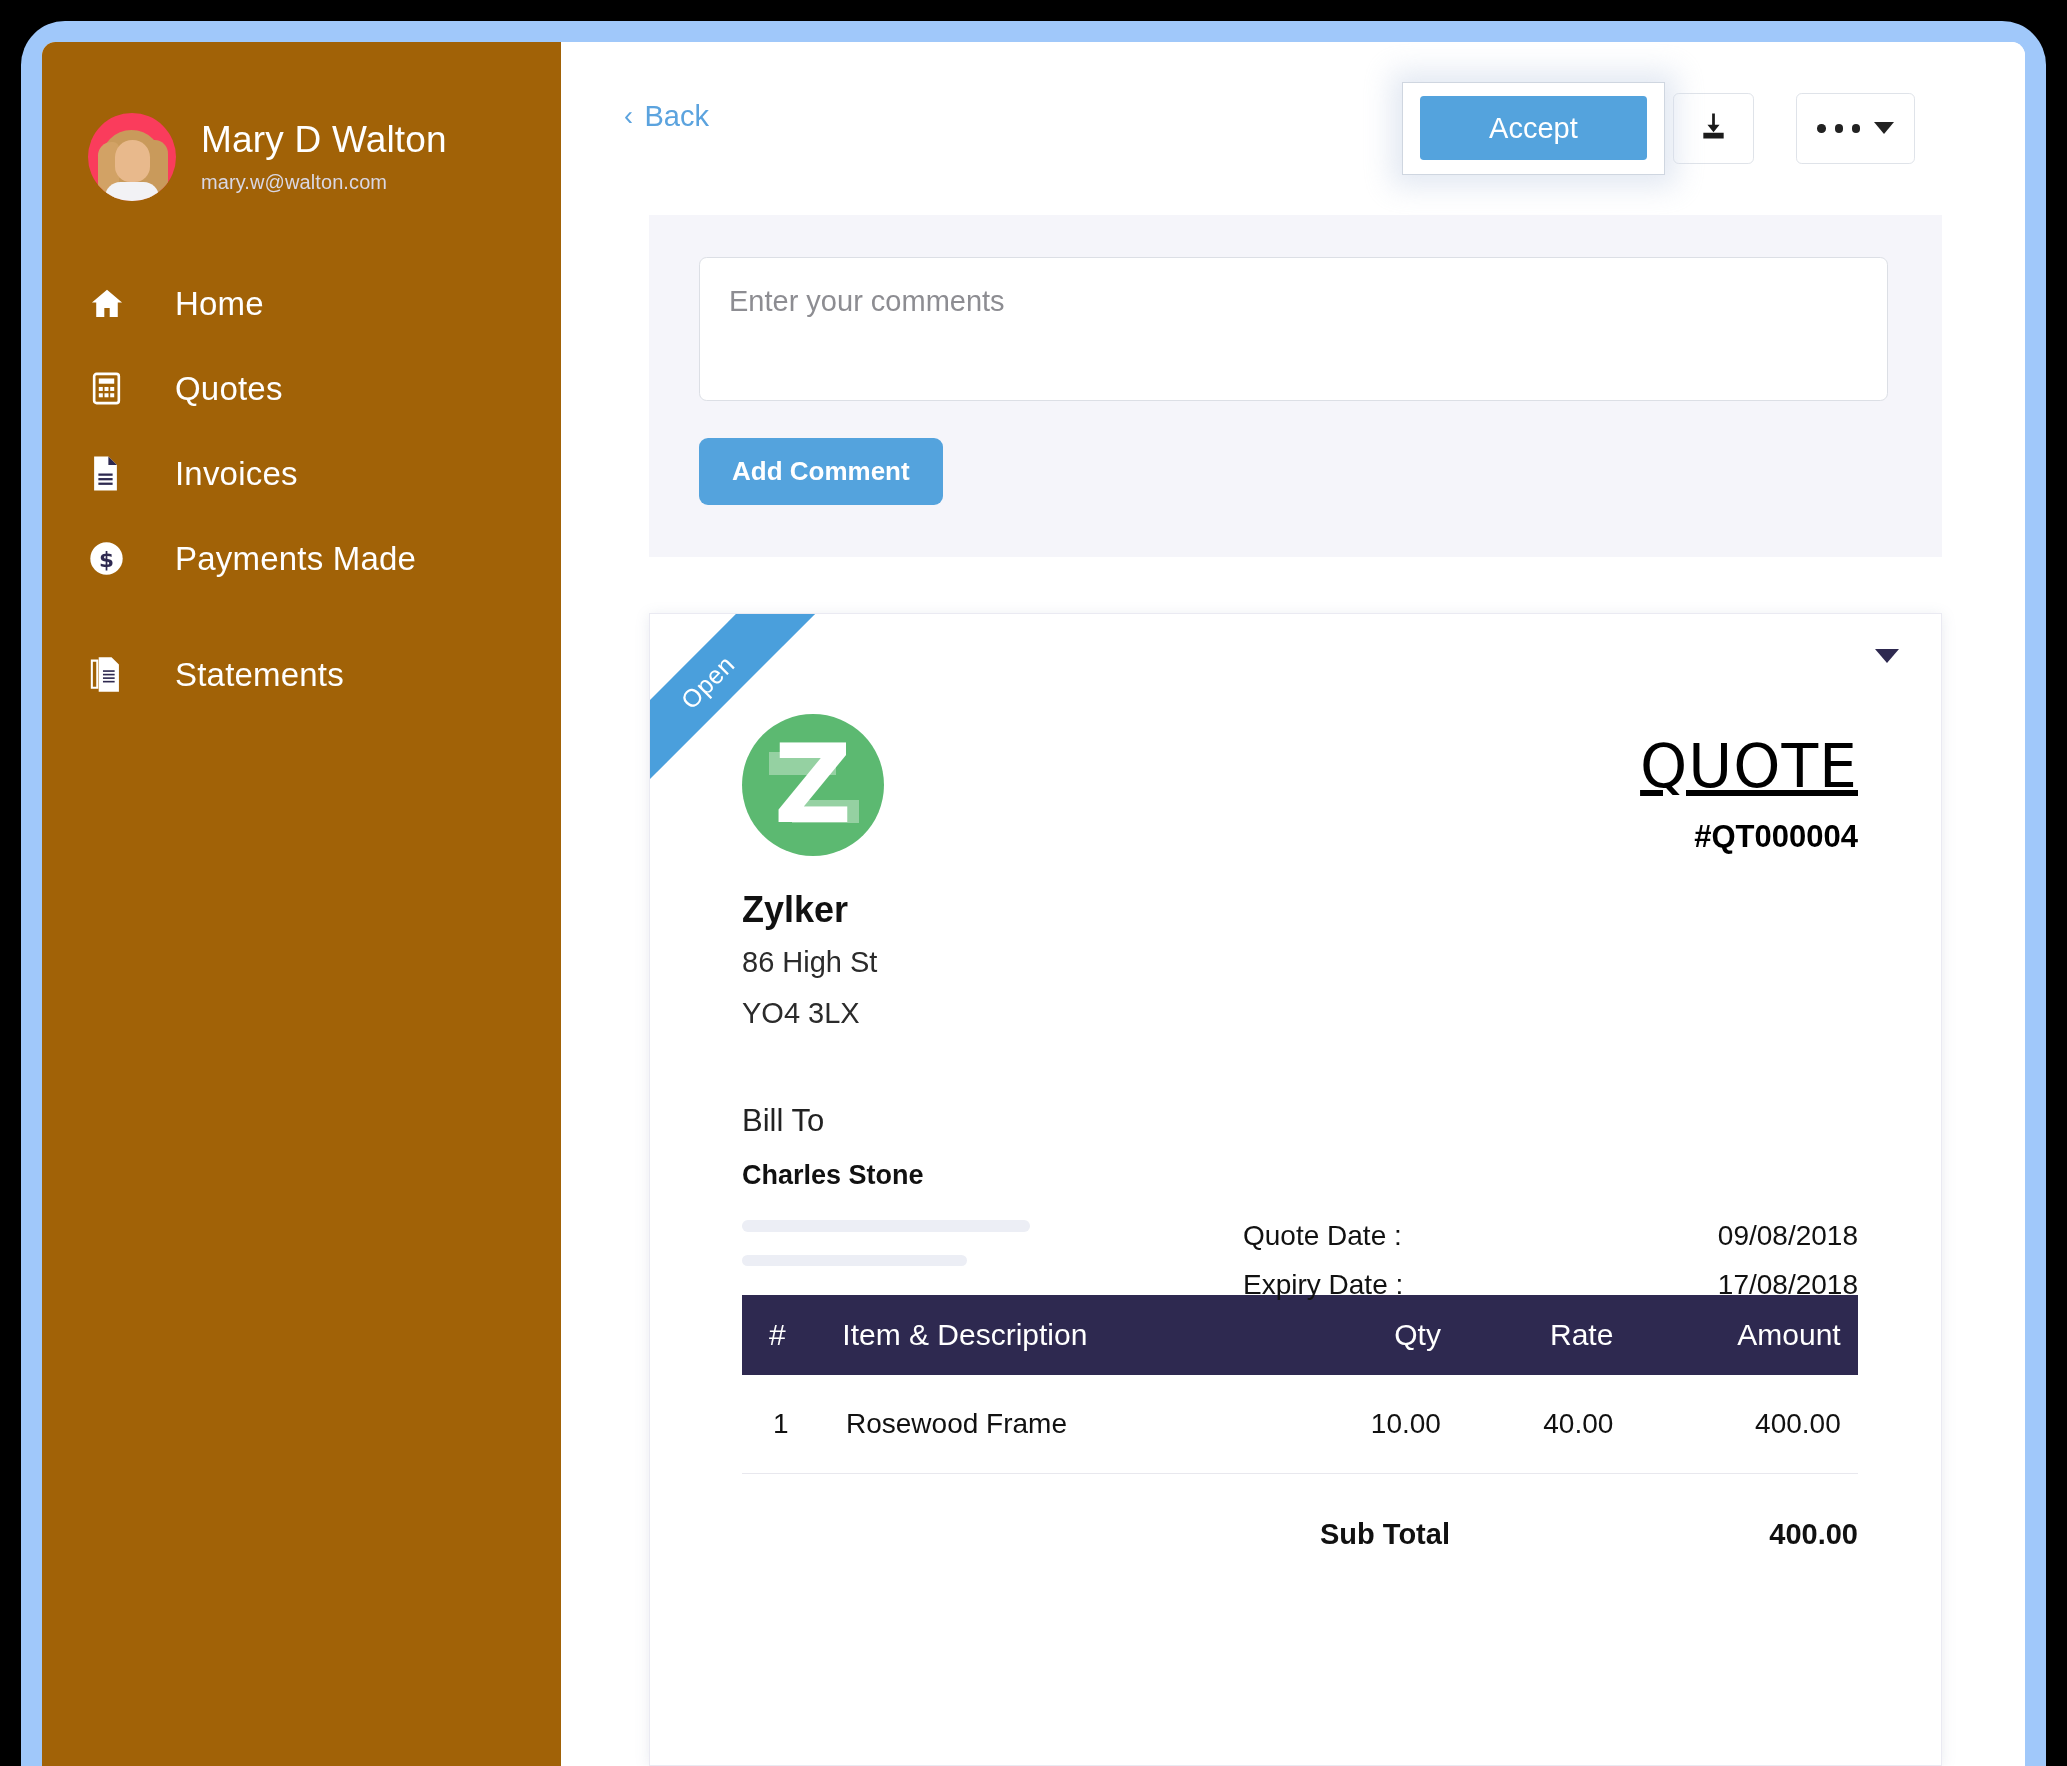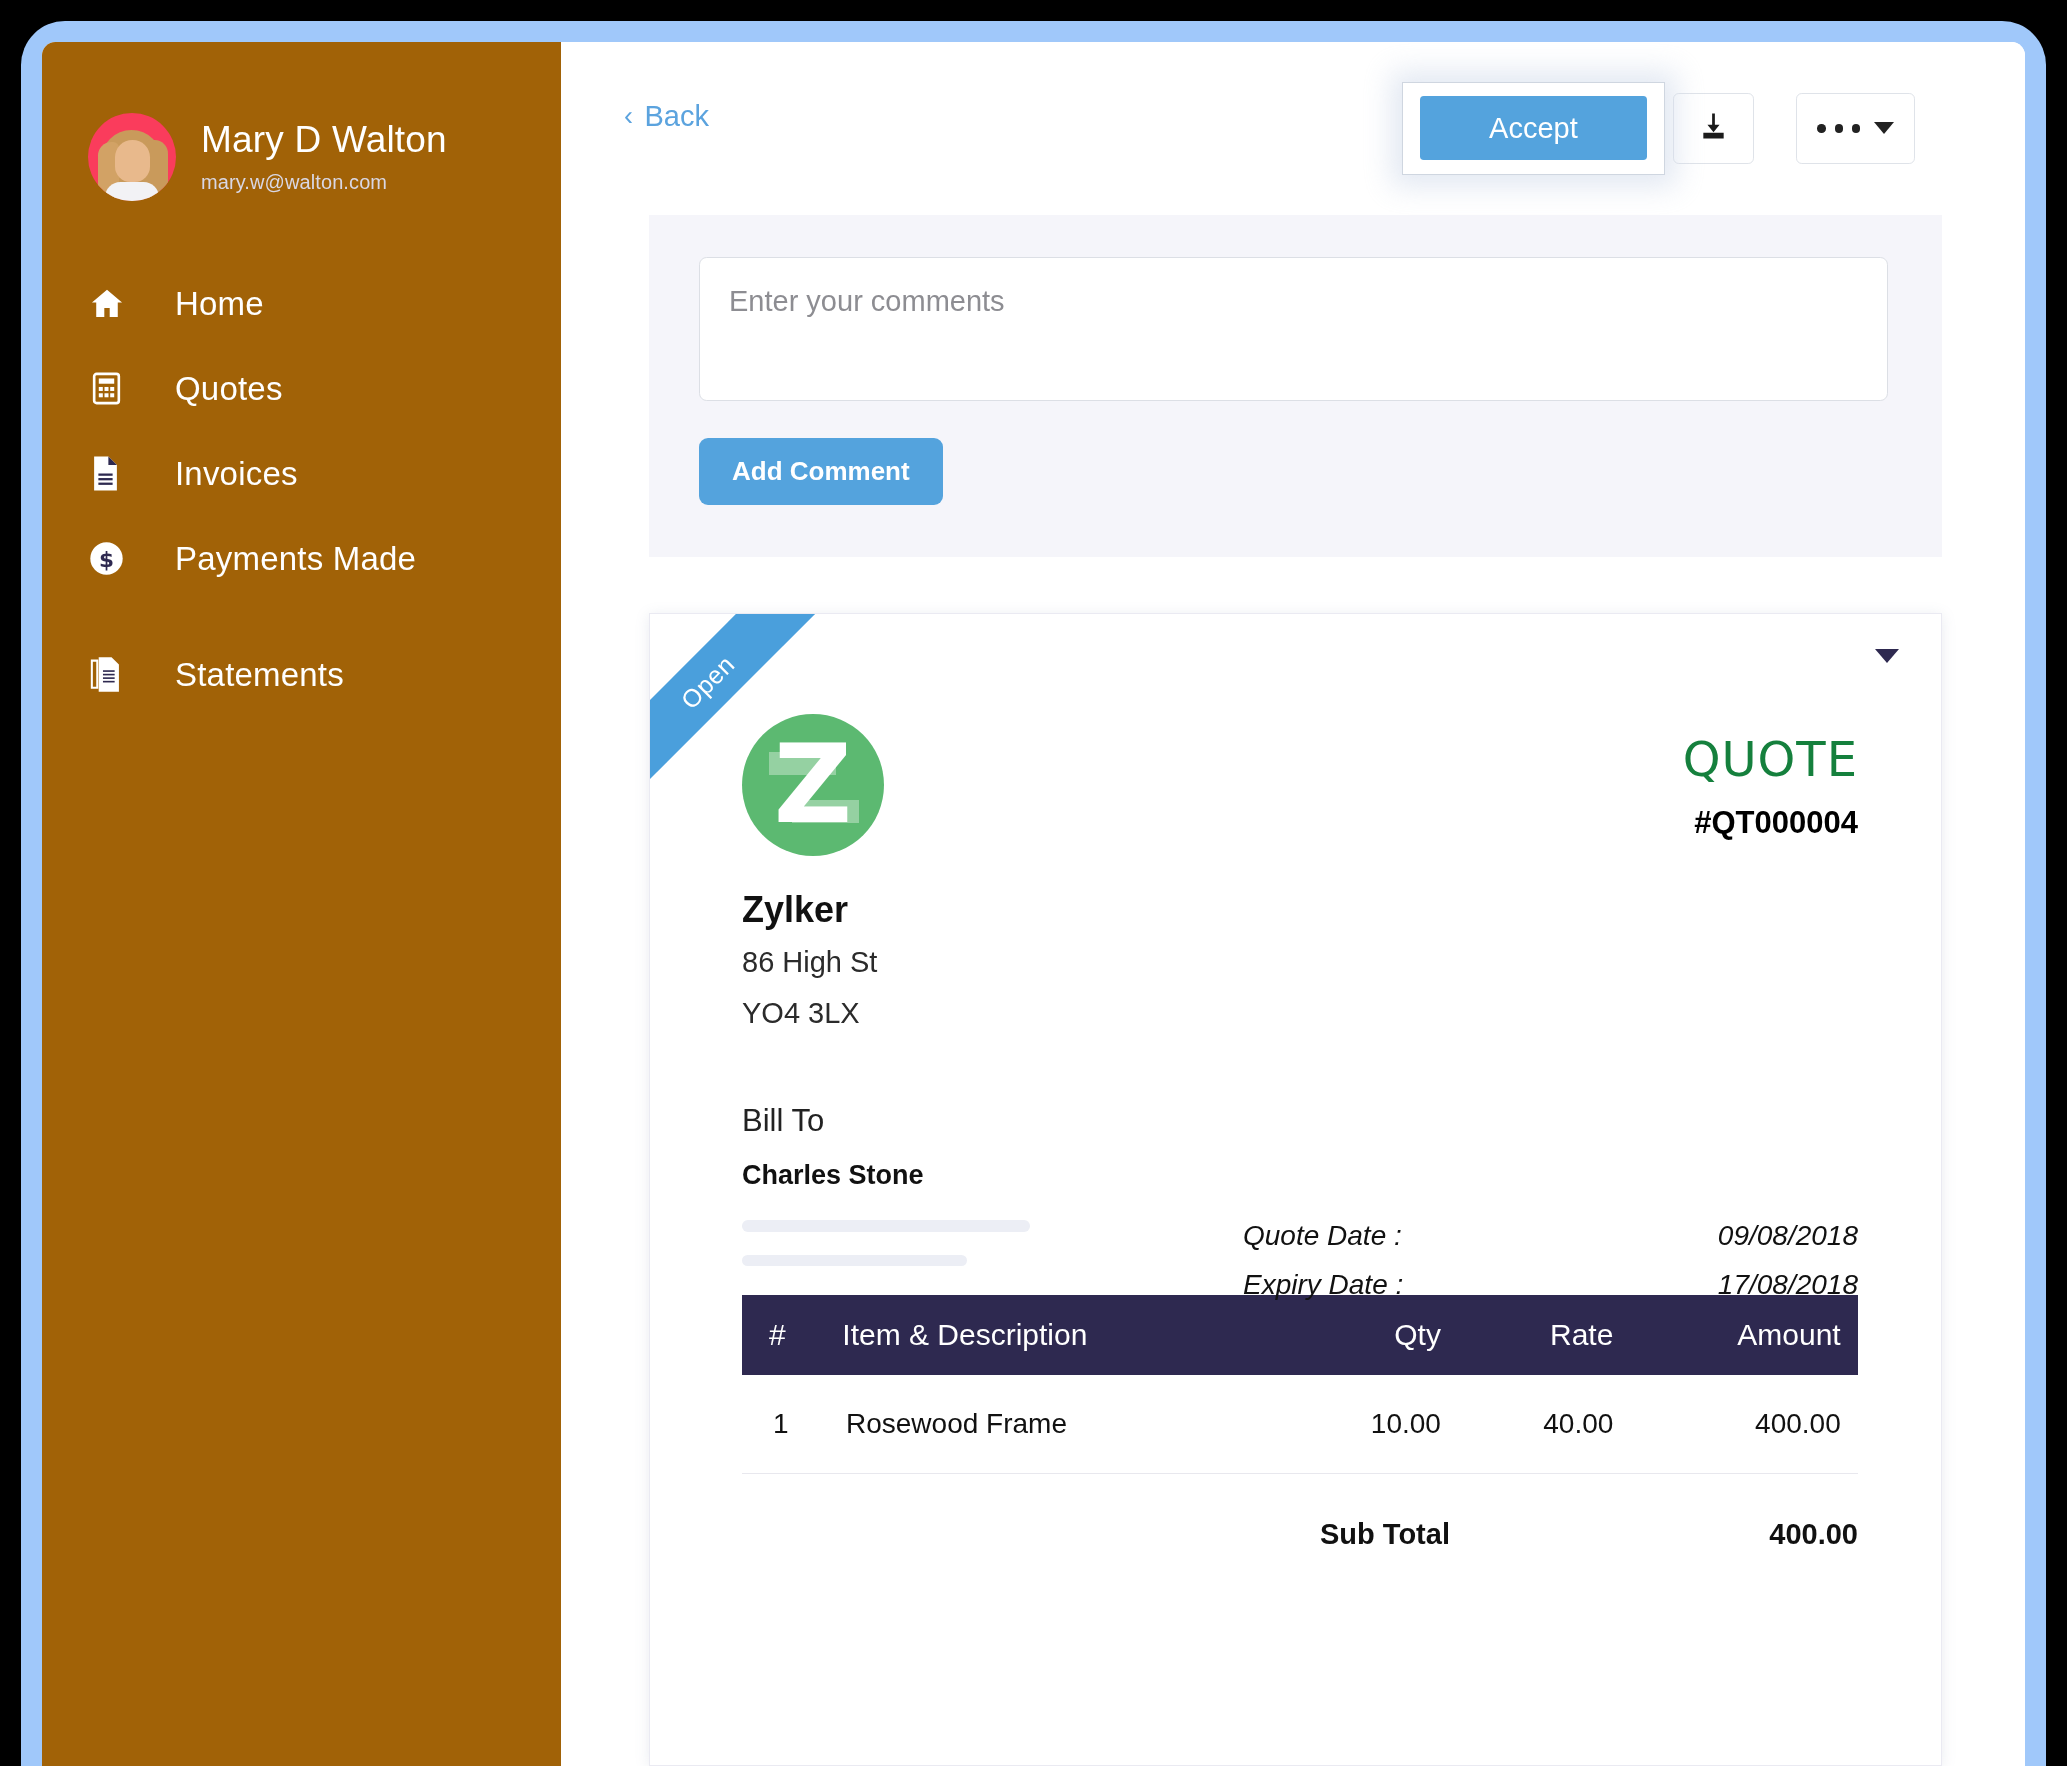--- a/index.html
+++ b/index.html
@@ -197,41 +197,40 @@
   #company-logo .bar1 {
     position: absolute; left: 27px; top: 38px; width: 67px; height: 23px;
     background: rgba(255,255,255,.35);
   }
   #company-logo .bar2 {
     position: absolute; right: 25px; bottom: 33px; width: 67px; height: 23px;
     background: rgba(255,255,255,.35);
   }
   .quote-title-block { text-align: right; padding-top: 17.3px; }
   #quote-title {
-    font-size: 48px; letter-spacing: 1px; color: #15803d;
-    font-weight: 400; font-family: "DejaVu Sans", sans-serif;
+    font-size: 60px; letter-spacing: 1px; color: #000000;
+    font-weight: 400; font-family: "DejaVu Sans", sans-serif; text-decoration: underline;
   }
   #quote-number { font-size: 31px; color: #000; margin-top: 17.3px; font-weight: bold; }
 
   #company-name { font-size: 36px; font-weight: bold; margin-top: 33px; color: #111; }
   .company-addr { font-size: 29px; color: #2b2b2b; margin-top: 13.4px; line-height: 1.28; }
 
   #bill-to-label { font-size: 31px; color: #222; margin-top: 71px; }
   #bill-to-name { font-size: 27px; font-weight: bold; color: #111; margin-top: 21px; }
 
   .skeleton-bars { margin-top: 29px; }
   .skeleton-bar { height: 11.5px; background: #eceef5; border-radius: 5.8px; margin-bottom: 23px; }
 
   #dates-block {
     position: absolute; right: 0; width: 615px;
   }
   .date-row {
     display: flex; justify-content: space-between; font-size: 28px; color: #111;
     margin-bottom: 17.3px;
-    font-style: italic;
   }
   .date-label { }
   .date-value { }
 
   .rel { position: relative; }
 
   #items-table { width: 100%; border-collapse: collapse; margin-top: 29px; }
   #items-table thead th {
     background: #2e2950; color: #ffffff; font-size: 30px; font-weight: 400;
     padding: 23px 17.3px; text-align: right;

